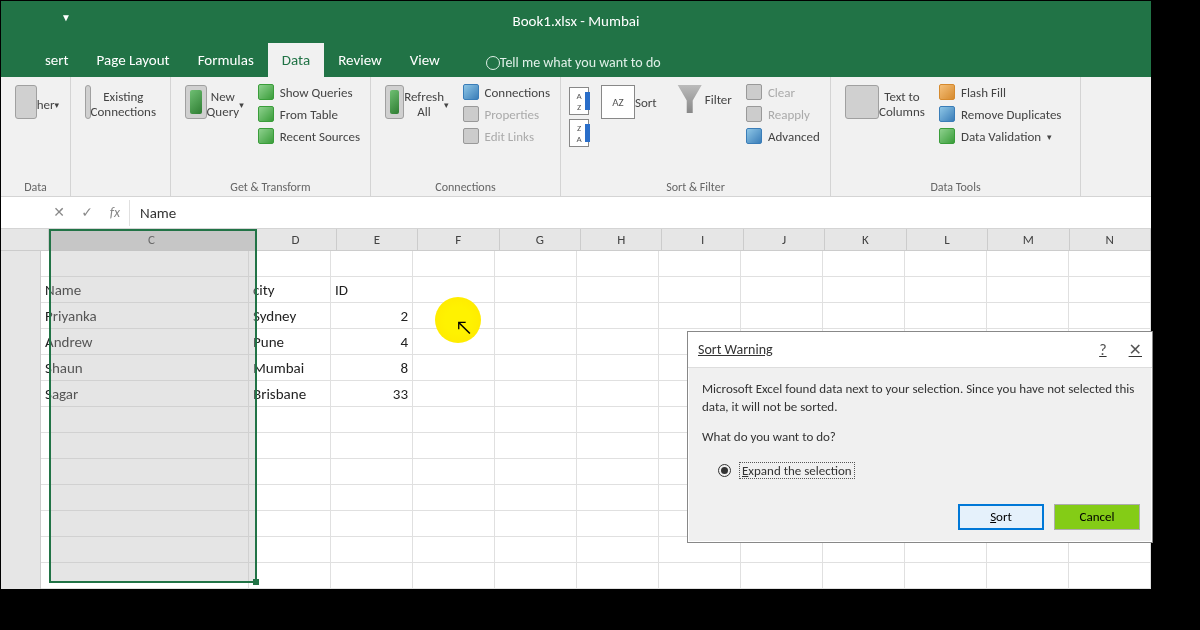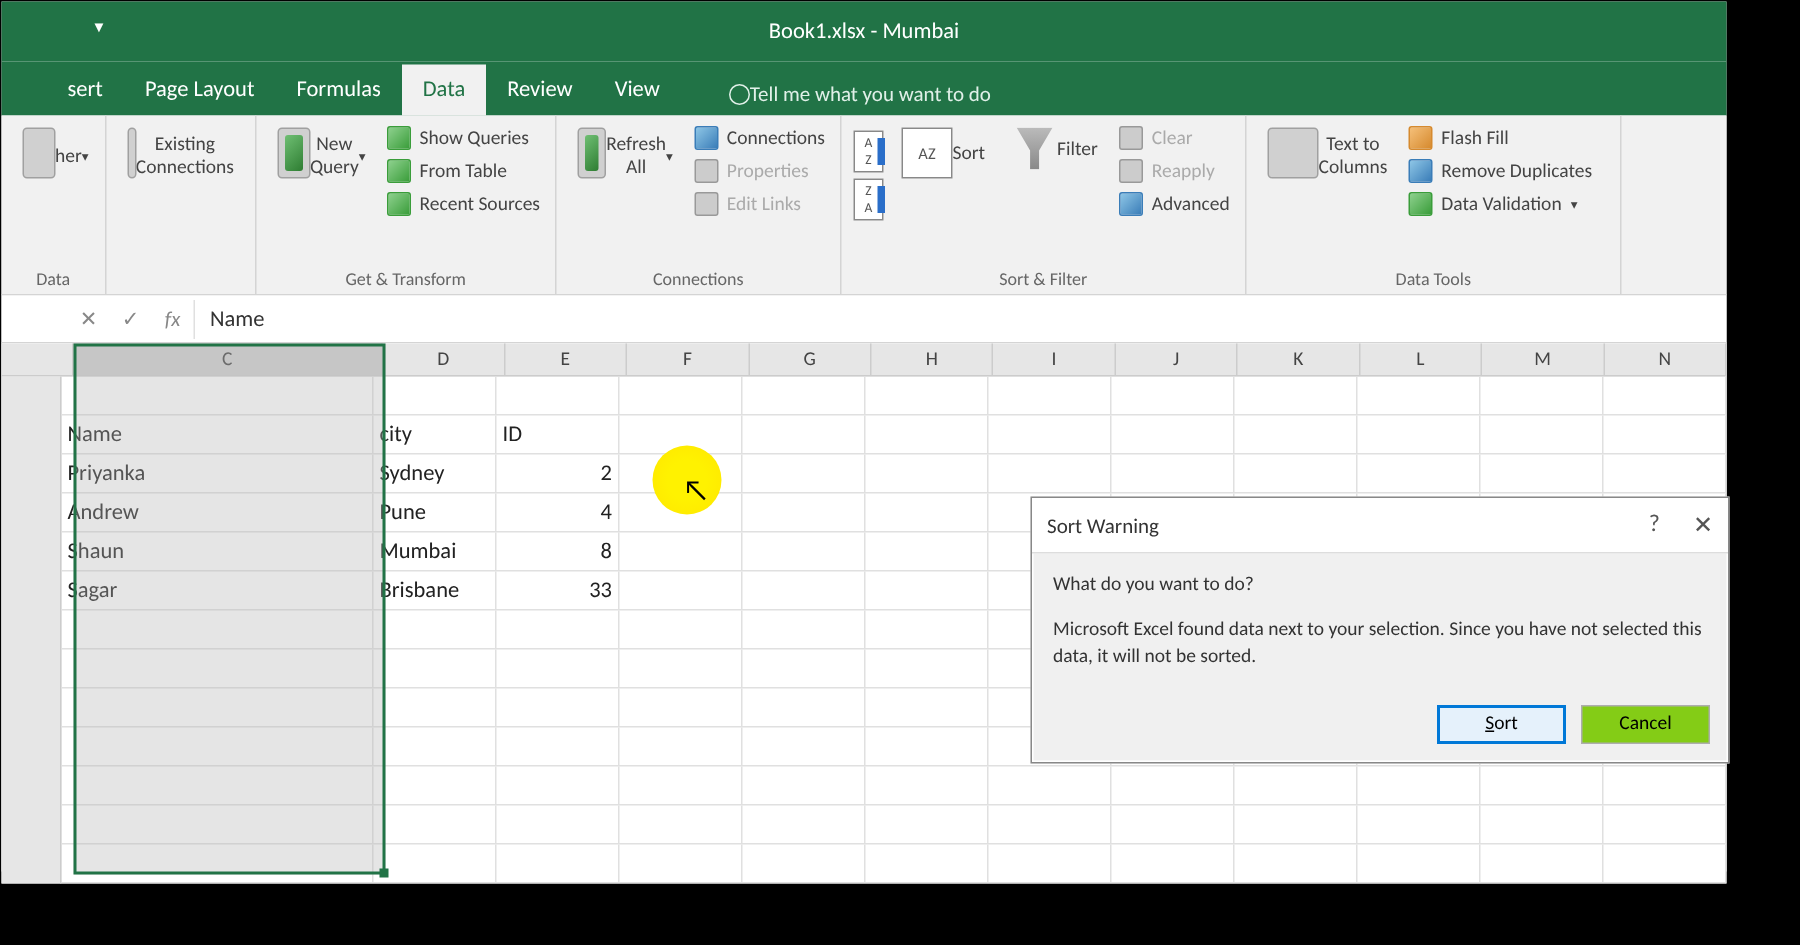--- a/index.html
+++ b/index.html
@@ -46,21 +46,21 @@
 .rowheads { width: 48px; background: #e6e6e6; border-right: 1px solid #ccc; }
 .cells { position: relative; }
 .row { display: flex; height: 26px; border-bottom: 1px solid #e0e0e0; }
 .cell { border-right: 1px solid #e0e0e0; font-size: 15px; color: #222; padding: 2px 4px; display: flex; align-items: center; overflow: hidden; }
 .cell.num { justify-content: flex-end; }
 .selected-col { position: absolute; left: 48px; top: 0; width: 208px; height: 354px; background: rgba(180,180,180,0.35); border: 2px solid #217346; pointer-events: none; }
 .selected-col::after { content:''; position:absolute; right:-4px; bottom:-4px; width:6px; height:6px; background:#217346; }
 .hilite { position:absolute; width:46px; height:46px; border-radius:50%; background:radial-gradient(circle,#fff200 40%,#ffe600 100%); left:434px; top:68px; pointer-events:none; }
 .cursor { position:absolute; left:454px; top:86px; font-size:20px; color:#000; pointer-events:none; }
 .dlg { position:absolute; left:686px; top:330px; width:466px; background:#f0f0f0; border:1px solid #888; box-shadow:0 0 0 1px #fff inset; font-size:13px; color:#333; }
-.dlg-title { display:flex; justify-content:space-between; align-items:center; padding:8px 10px; background:#fff; border-bottom:1px solid #ddd; }
+.dlg-title { display:flex; justify-content:space-between; align-items:center; padding:8px 10px; background:#fff; border-bottom:1px solid #ddd;text-decoration:underline; }
 .dlg-title .t { font-size:14px; }
 .dlg-title .r { display:flex; gap:22px; font-size:16px; color:#555; }
 .dlg-body { padding:12px 14px 8px; }
 .dlg-body p { margin-bottom:12px; line-height:1.4; }
 .radios { padding-left:16px; margin:6px 0 14px; }
 .radio { display:flex; align-items:center; gap:8px; padding:3px 0; }
 .radio .c { width:13px; height:13px; border:1.5px solid #333; border-radius:50%; display:flex; align-items:center; justify-content:center; }
 .radio .c.on::after { content:''; width:7px; height:7px; background:#333; border-radius:50%; }
 .focus-box { border:1px dotted #555; padding:0 2px; }
 .dlg-btns { display:flex; justify-content:flex-end; gap:10px; padding:0 12px 12px; }
@@ -447,23 +447,27 @@
 
   <div class="dlg">
     <div class="dlg-title">
       <span class="t">Sort Warning</span>
       <span class="r">
         <span>?</span>
         <span>✕</span>
       </span>
     </div>
     <div class="dlg-body">
+      <p>Microsoft Excel found data next to your selection.  Since you have not selected this data, it will not be sorted.</p>
       <p>What do you want to do?</p>
-      <p>Microsoft Excel found data next to your selection.  Since you have not selected this data, it will not be sorted.</p>
       <div class="radios">
+        <div class="radio">
+          <span class="c on"></span>
+          <span class="focus-box"><u>E</u><span>xpand the selection</span></span>
+        </div>
       </div>
     </div>
     <div class="dlg-btns">
       <button class="dlg-btn primary"><u>S</u>ort</button>
       <button class="dlg-btn">Cancel</button>
     </div>
   </div>
 
 </div>
 

